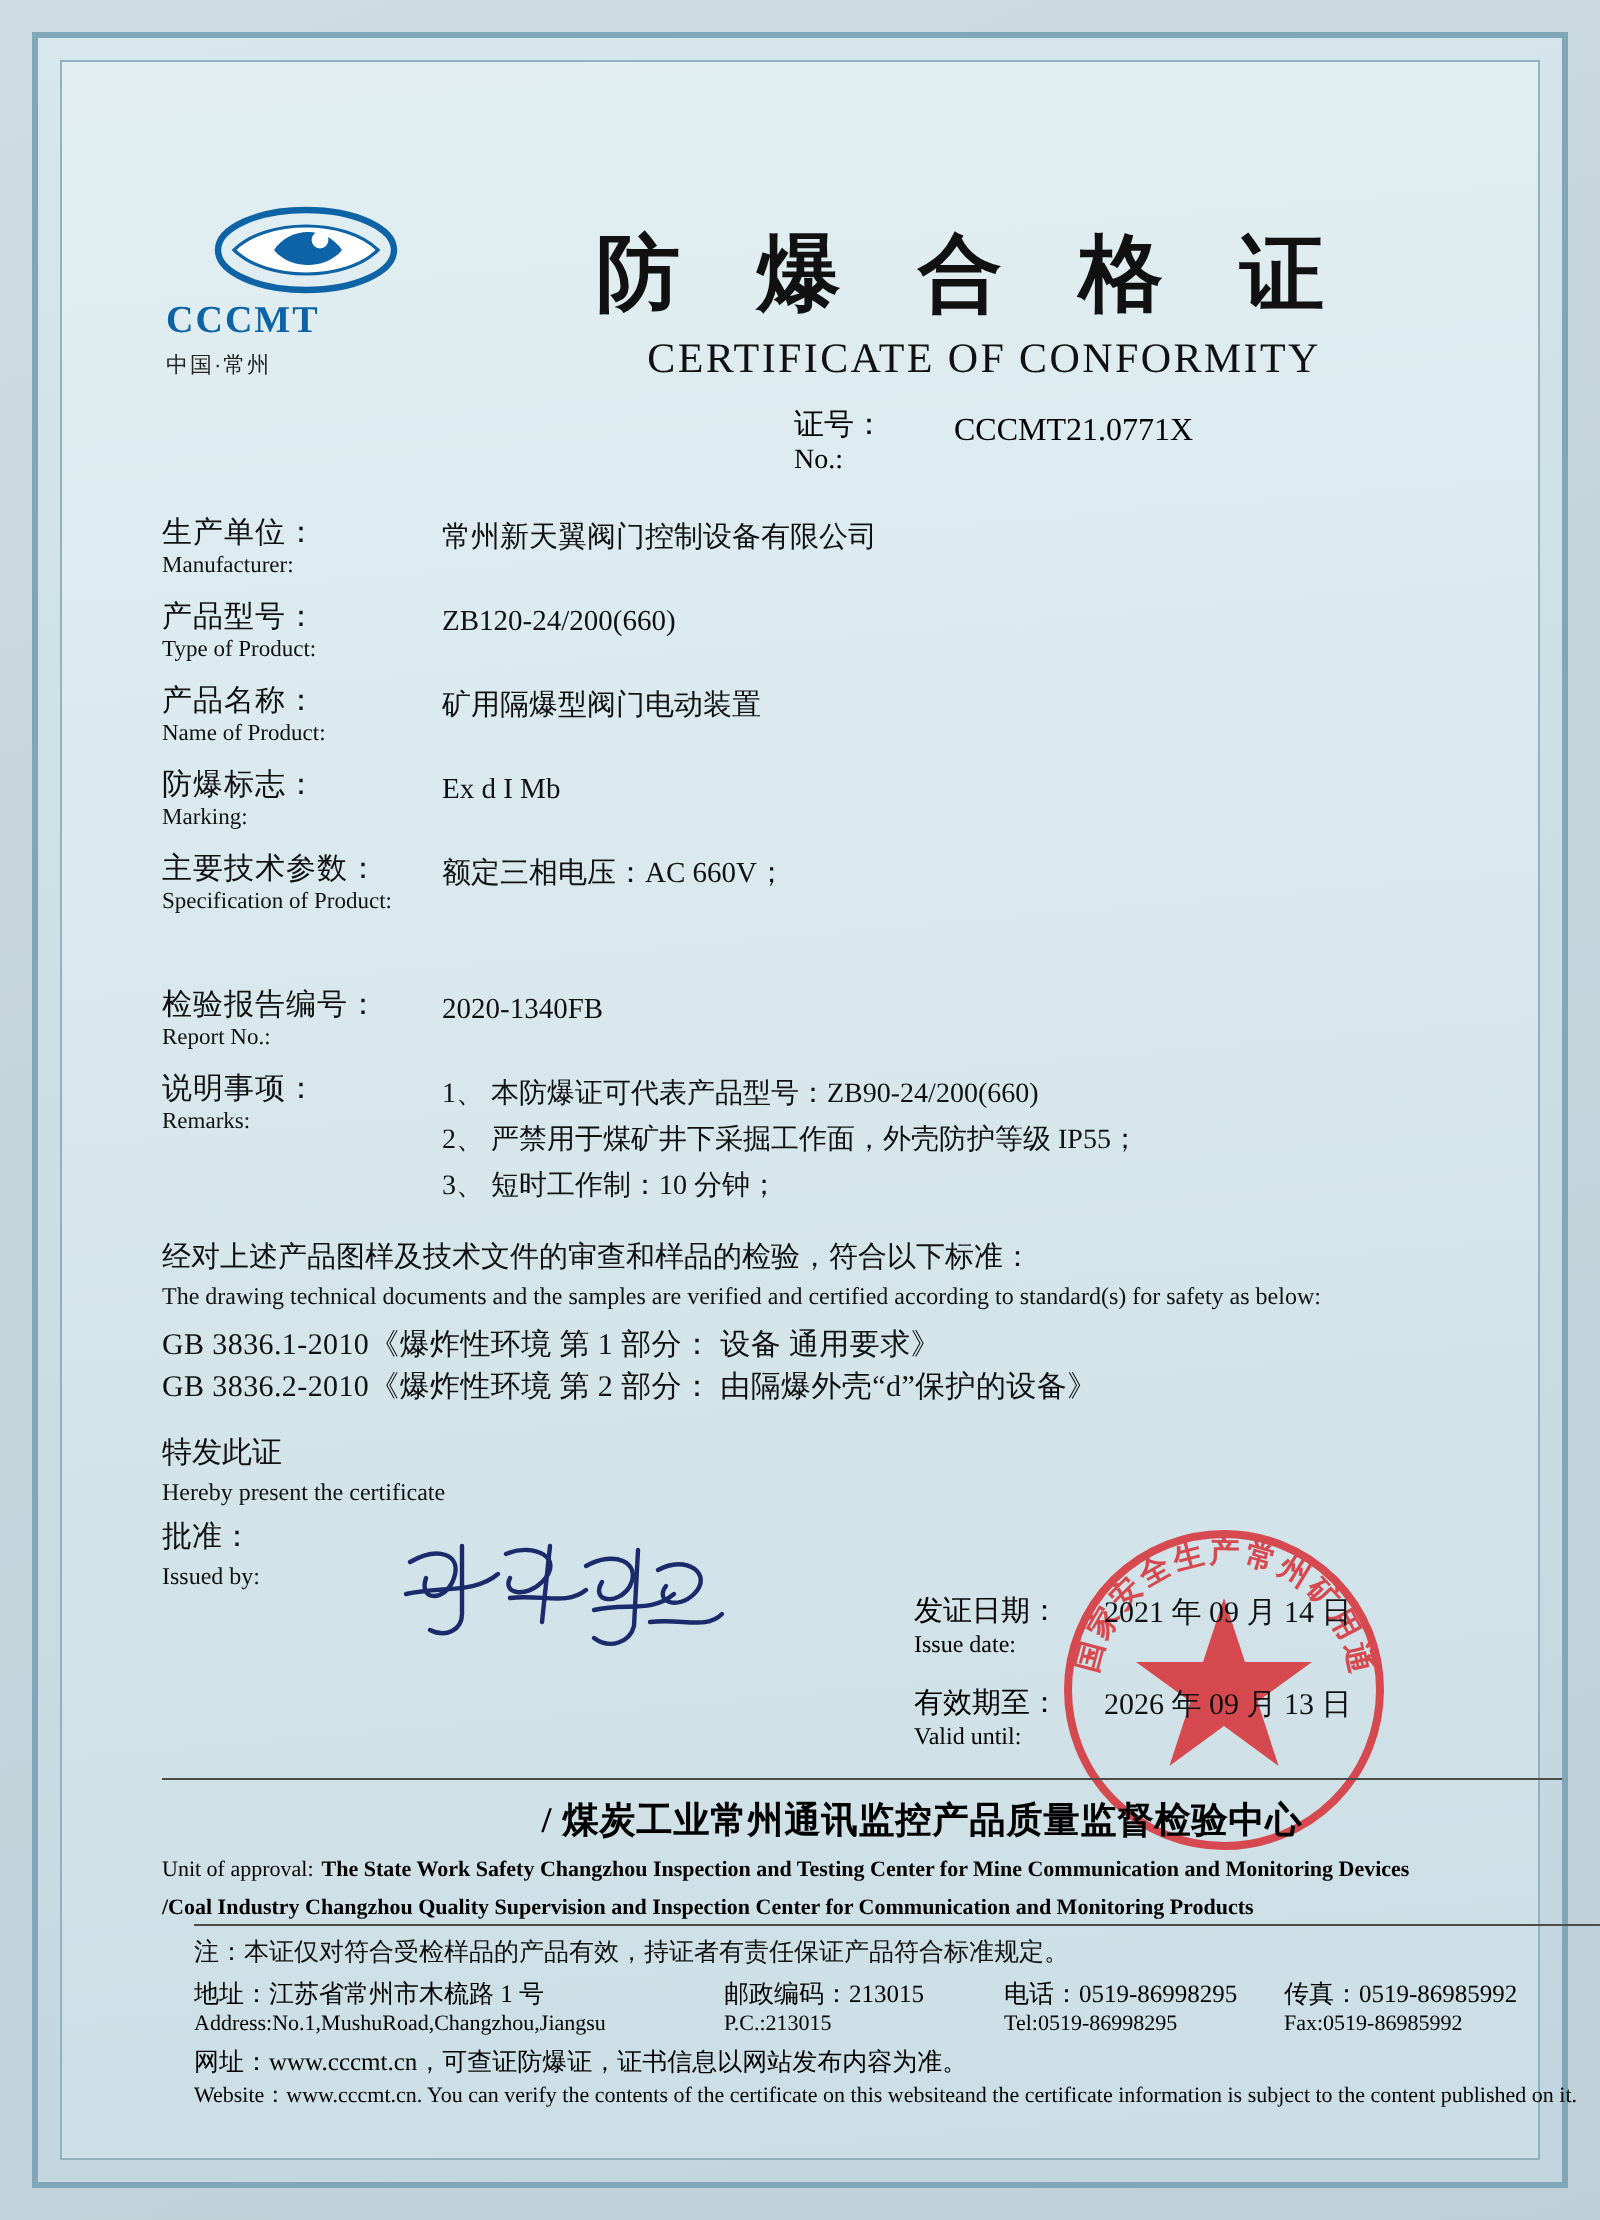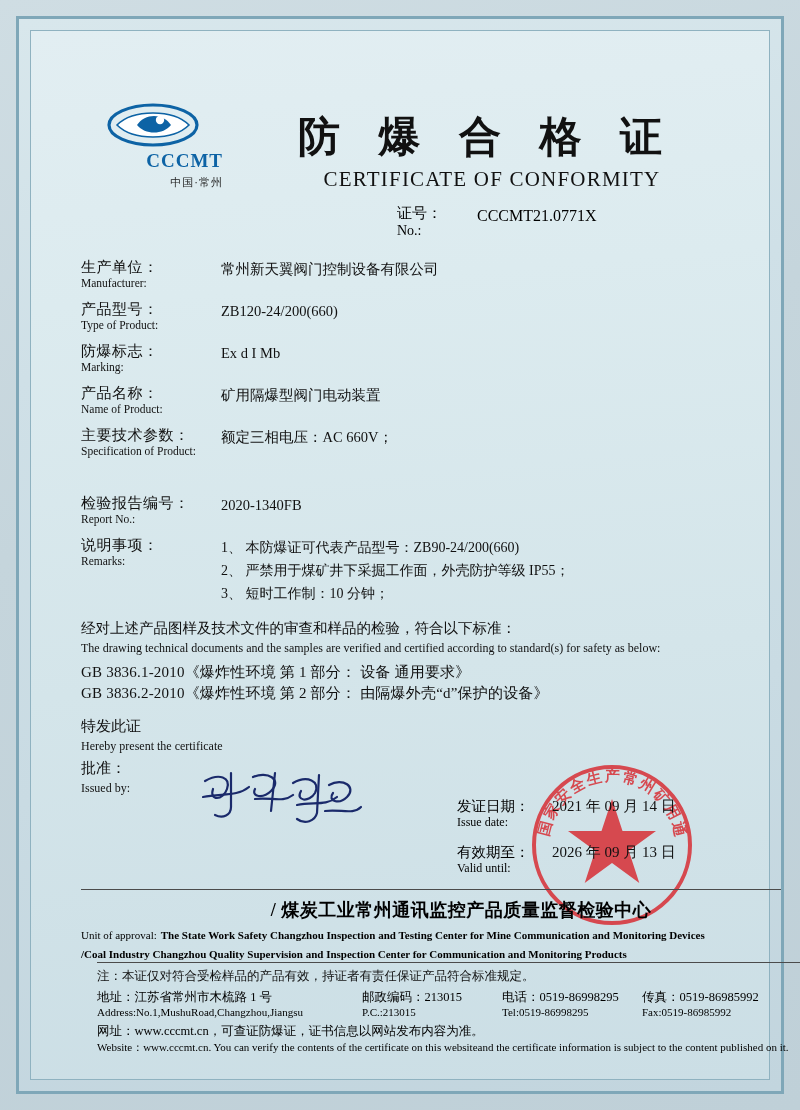--- a/index.html
+++ b/index.html
@@ -35,21 +35,21 @@
     position: absolute;
     left: 36px; top: 36px; right: 36px; bottom: 36px;
   }
 
   
   .logo {
     position: absolute;
     left: 16px;
     top: 34px;
     width: 140px;
-    text-align: right;
+    text-align: left;
   }
   .logo-mark {
     width: 92px;
     height: 48px;
     margin: 0 auto;
     position: relative;
   }
   .logo-text {
     font-family: "Liberation Serif", serif;
     font-weight: bold;
@@ -295,32 +295,32 @@
         <div class="row" style="height:42px">
           <div class="label">
             <span class="cn">产品型号：</span>
             <span class="en">Type of Product:</span>
           </div>
           <div class="value">ZB120-24/200(660)</div>
         </div>
 
         <div class="row" style="height:42px">
           <div class="label">
+            <span class="cn">产品名称：</span>
+            <span class="en">Name of Product:</span>
+          </div>
+          <div class="value">矿用隔爆型阀门电动装置</div>
+        </div>
+
+        <div class="row" style="height:42px">
+          <div class="label">
             <span class="cn">防爆标志：</span>
             <span class="en">Marking:</span>
           </div>
           <div class="value">Ex d I Mb</div>
-        </div>
-
-        <div class="row" style="height:42px">
-          <div class="label">
-            <span class="cn">产品名称：</span>
-            <span class="en">Name of Product:</span>
-          </div>
-          <div class="value">矿用隔爆型阀门电动装置</div>
         </div>
 
         <div class="row" style="height:68px">
           <div class="label">
             <span class="cn">主要技术参数：</span>
             <span class="en">Specification of Product:</span>
           </div>
           <div class="value">额定三相电压：AC 660V；</div>
         </div>
 

